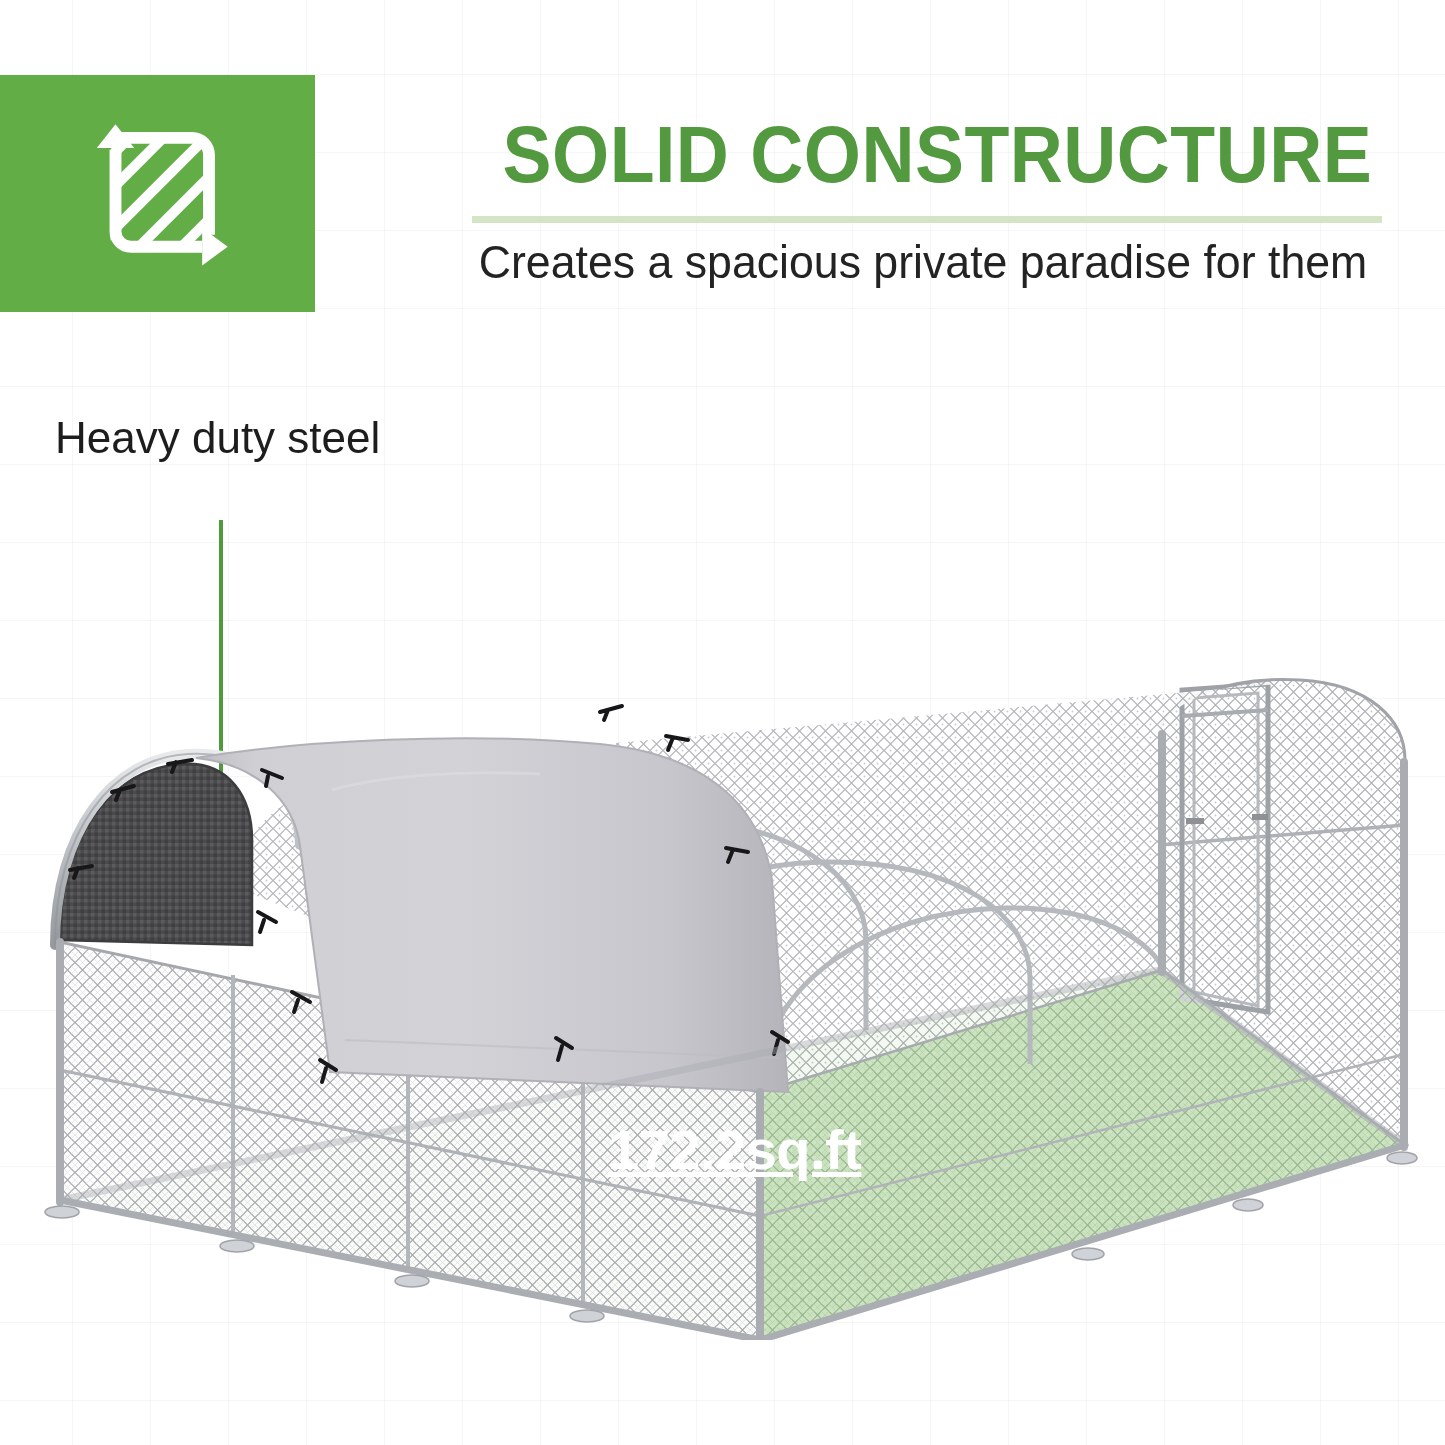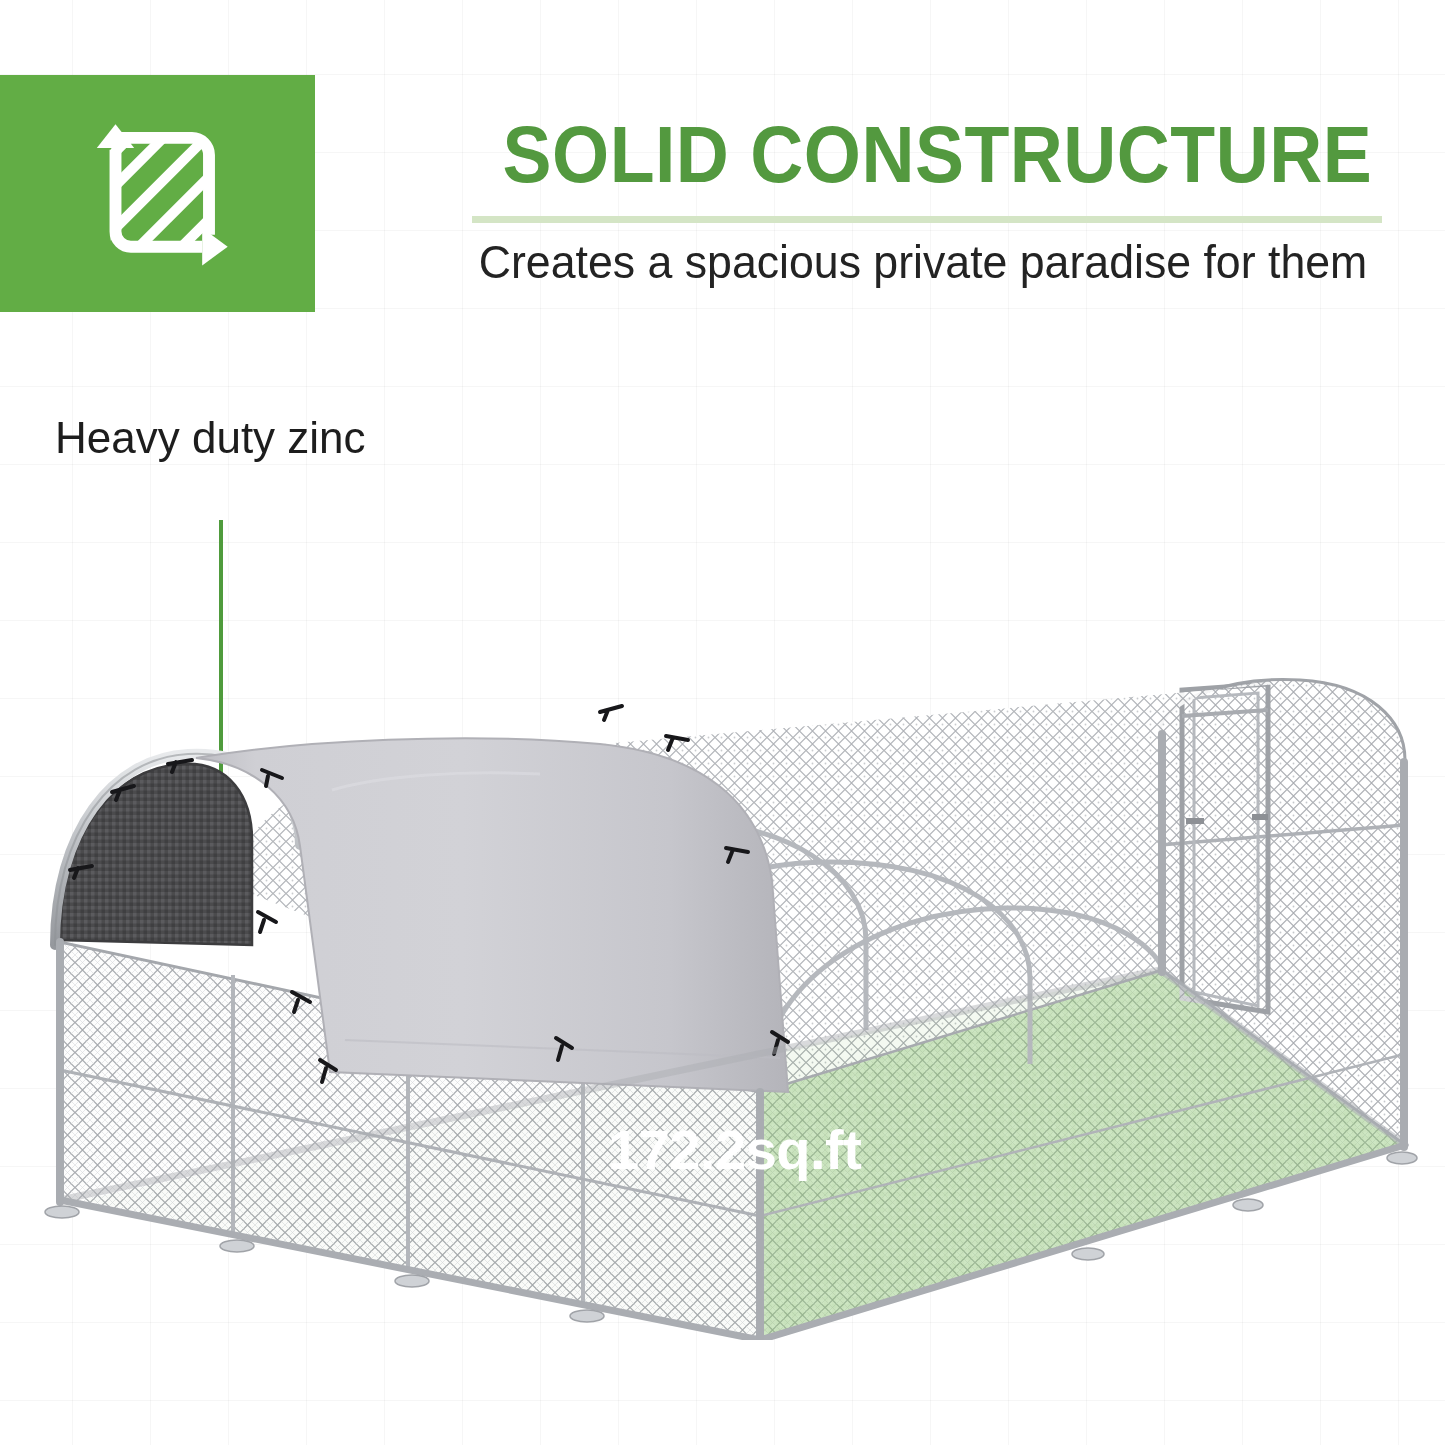--- a/index.html
+++ b/index.html
@@ -63,21 +63,21 @@
     background:#ececed;box-sizing:border-box;
   }
 
   
   #scene{position:absolute;left:0;top:640px;width:1445px;height:700px;}
   #scene svg{display:block;width:1445px;height:700px;}
 
   #area-label{
     position:absolute;left:608px;top:1118px;width:320px;
     font-size:56px;line-height:64px;font-weight:600;color:#ffffff;
-    letter-spacing:-0.5px;white-space:nowrap;
+    letter-spacing:-0.5px;white-space:nowrap;text-decoration:underline;
   }
 </style>
 </head>
 <body>
 
 <div id="stage">
 
   <div id="badge" style="background:#62ad45;">
     <svg viewBox="0 0 100 100">
       <defs>
@@ -103,21 +103,21 @@
 
       <path d="M91 81 L76 70 V92 Z" fill="#ffffff"></path>
     </svg>
   </div>
 
   <div id="title">SOLID CONSTRUCTURE</div>
   <div id="divider"></div>
   <div id="subtitle">Creates a spacious private paradise for them</div>
 
   <div id="callout">
-    <div>Heavy duty zinc</div>
+    <div>Heavy duty steel</div>
   </div>
   <div id="leader-line"></div>
   <div id="leader-dot"></div>
 
   <div id="scene">
     <svg viewBox="0 0 1445 700" xmlns="http://www.w3.org/2000/svg">
       <defs>
 
         <pattern id="wire" width="13" height="13" patternUnits="userSpaceOnUse">
           <rect width="13" height="13" fill="#ffffff"></rect>

